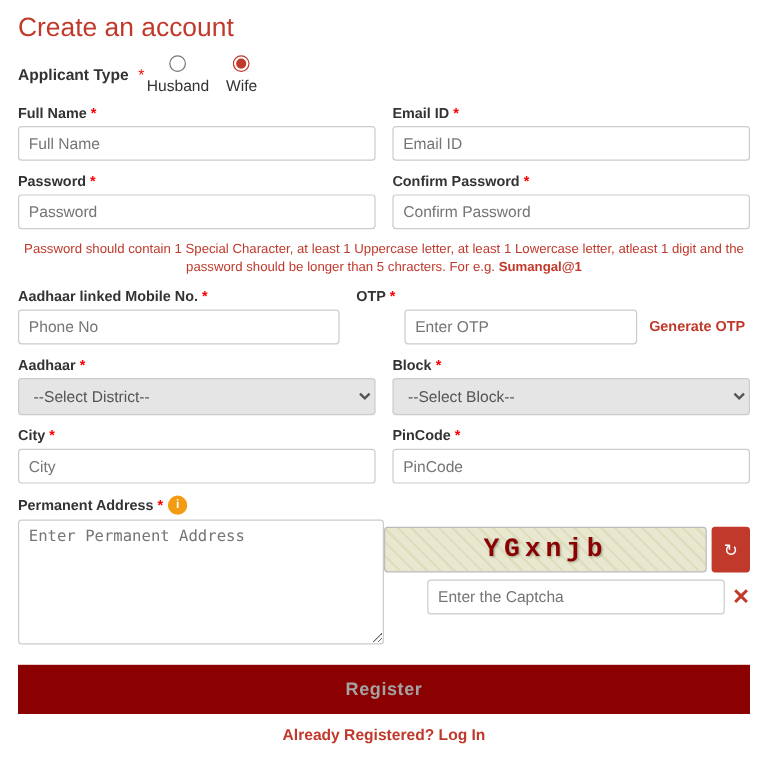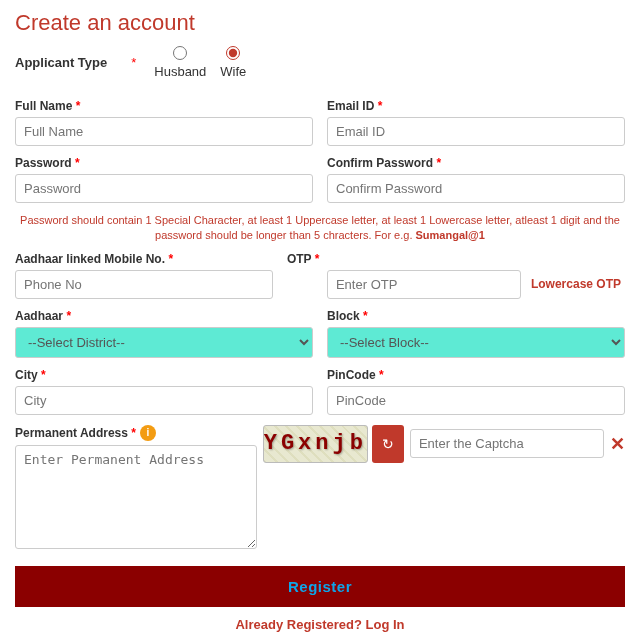--- a/index.html
+++ b/index.html
@@ -16,22 +16,22 @@
     }
     .page-title {
       font-size: 22px;
       font-weight: normal;
       color: #c0392b;
       margin-bottom: 10px;
     }
     .applicant-type-row {
       display: flex;
       align-items: center;
-      margin-bottom: 20px;
-      gap: 18px;
+      margin-bottom: 8px;
+      gap: 2px;
     }
     .applicant-type-label {
       font-size: 13px;
       font-weight: 600;
       margin-right: 6px;
     }
     .required { color: red; }
     .radio-group {
       display: flex;
       gap: 14px;
@@ -74,21 +74,21 @@
       outline: none;
       background: #fff;
     }
     .form-select {
       width: 100%;
       padding: 6px 8px;
       border: 1px solid #ccc;
       border-radius: 3px;
       font-size: 13px;
       color: #555;
-      background: #5eead4;
+      background: #e5e5e5;
       appearance: auto;
       outline: none;
     }
     .password-hint {
       font-size: 11px;
       color: #c0392b;
       margin-top: 2px;
       margin-bottom: 8px;
       line-height: 1.4;
       text-align: center;
@@ -158,20 +158,21 @@
       border: 1px solid #ccc;
       border-radius: 3px;
       font-size: 13px;
       color: #555;
       resize: vertical;
       outline: none;
     }
     .captcha-col {
       flex: 1;
       display: flex;
+      flex-direction: column;
       gap: 6px;
     }
     .captcha-image-row {
       display: flex;
       align-items: center;
       gap: 4px;
     }
     .captcha-image {
       flex: 1;
       height: 38px;
@@ -207,20 +208,21 @@
       display: flex;
       align-items: center;
       justify-content: center;
       color: white;
       font-size: 14px;
     }
     .captcha-input-row {
       display: flex;
       align-items: center;
       gap: 6px;
+      margin-left: 36px;
     }
     .captcha-input {
       flex: 1;
       padding: 6px 8px;
       border: 1px solid #ccc;
       border-radius: 3px;
       font-size: 13px;
       color: #555;
       outline: none;
     }
@@ -235,21 +237,21 @@
     }
     .register-bar {
       background: #8B0000;
       padding: 0;
       margin-top: 14px;
     }
     .register-btn {
       width: 100%;
       padding: 12px;
       background: #8B0000;
-      color: #0ea5e9;
+      color: #a3a3a3;
       border: none;
       font-size: 15px;
       font-weight: 600;
       cursor: pointer;
       letter-spacing: 0.5px;
     }
     .already-registered {
       text-align: center;
       padding: 10px 0 6px 0;
       font-size: 13px;
@@ -328,21 +330,21 @@
       </label>
       <input type="text" class="form-input" placeholder="Phone No" style="">
     </div>
     <div class="form-col">
       <label class="field-label">
         <span>OTP</span>
         <span class="required"> *</span>
       </label>
       <div class="otp-row">
         <input type="text" class="otp-input" placeholder="Enter OTP" style="">
-        <button class="generate-otp-btn">Lowercase OTP</button>
+        <button class="generate-otp-btn">Generate OTP</button>
       </div>
     </div>
   </div>
 
   <div class="form-row">
     <div class="form-col">
       <label class="field-label">
         <span>Aadhaar</span>
         <span class="required"> *</span>
       </label>

